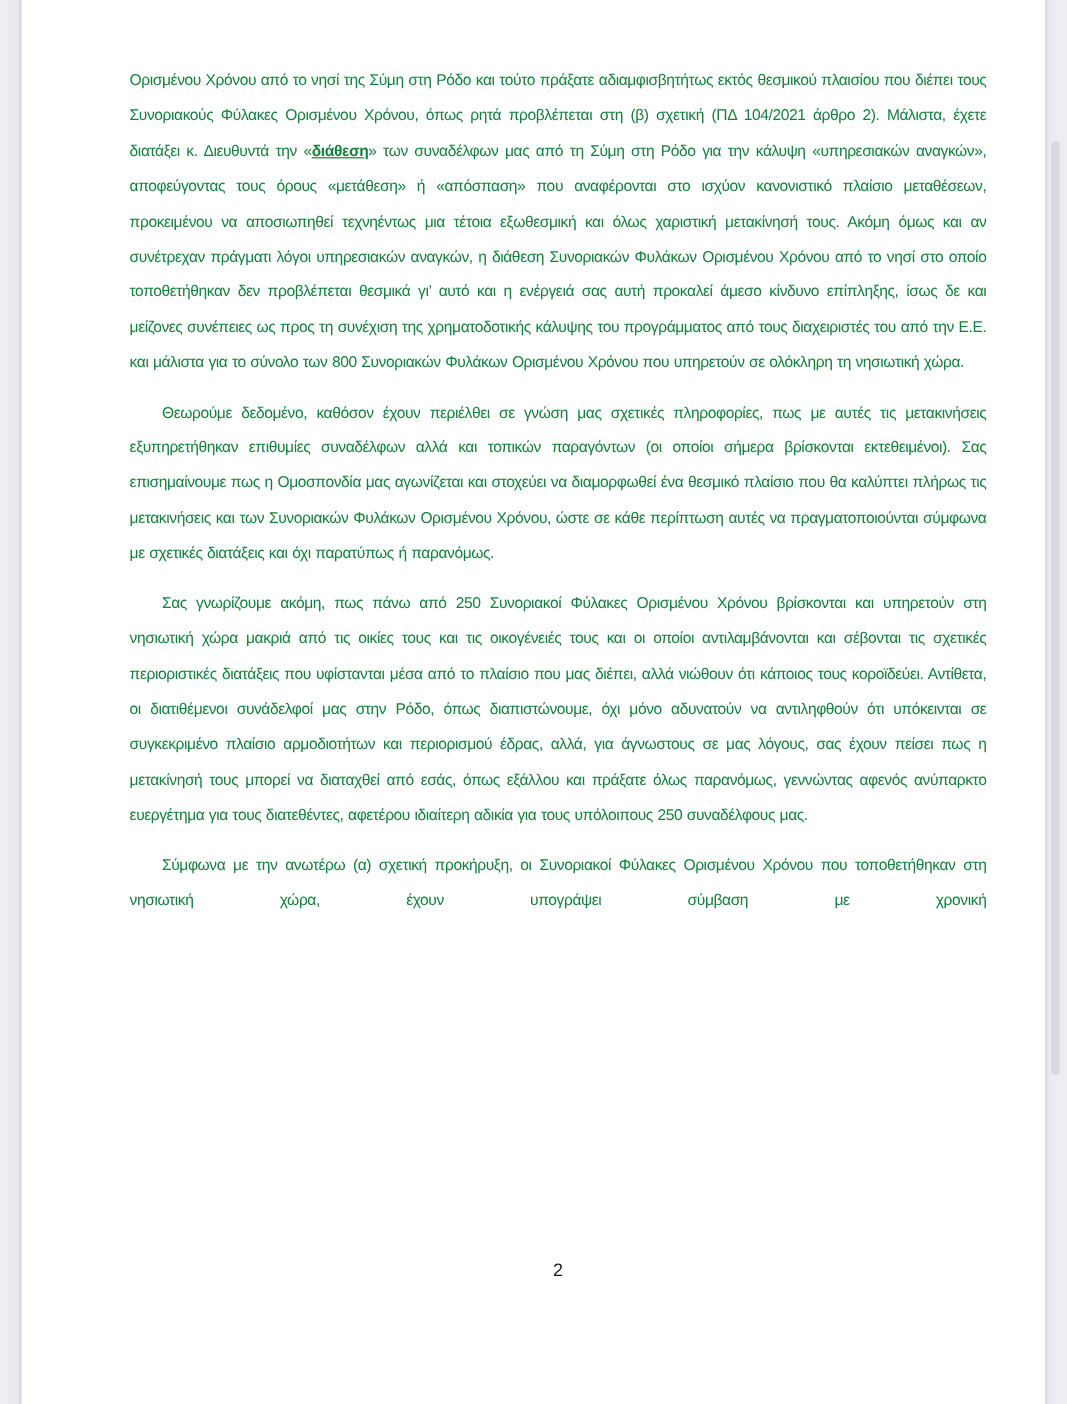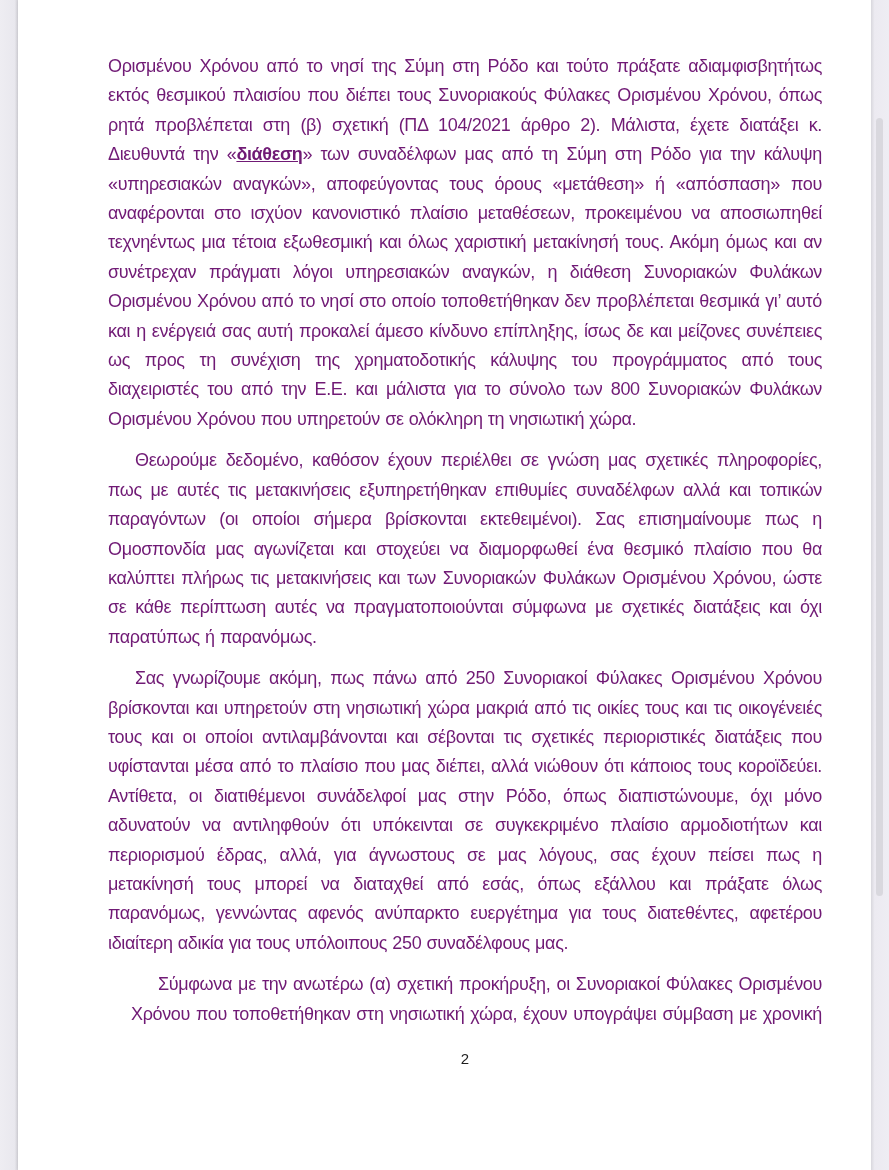--- a/index.html
+++ b/index.html
@@ -21,22 +21,22 @@
   .right-gutter {
     position: absolute; left: 871px; top: 0; width: 18px; height: 1170px;
     background: linear-gradient(to right, #d8d7dd 0%, #eceaf1 20%, #eeedf3 100%);
   }
   .scroll-thumb {
     position: absolute; left: 876px; top: 118px; width: 7px; height: 778px;
     background: #d9d8de; border-radius: 4px;
   }
   .text {
     position: absolute; left: 108px; top: 52px; width: 714px;
-    color: #701a75;
-    font-size: 18px;
+    color: #15803d;
+    font-size: 13px;
     line-height: 29.4px;
     letter-spacing: -0.35px;
     word-spacing: 0.5px;
     text-align: justify;
   }
   .text p { margin: 0 0 12px 0; text-indent: 0; }
   .text p.indent { text-indent: 27px; }
   .text p.first { text-indent: 0; }
   .text b.u { font-weight: bold; text-decoration: underline; }
   .page-number {
@@ -48,19 +48,19 @@
 <body>
 
 <div class="left-gutter"></div>
 
 <div class="page"></div>
 
 <div class="text">
   <p class="first"><span>Ορισμένου Χρόνου από το νησί της Σύμη στη Ρόδο και τούτο πράξατε αδιαμφισβητήτως εκτός θεσμικού πλαισίου που διέπει τους Συνοριακούς Φύλακες Ορισμένου Χρόνου, όπως ρητά προβλέπεται στη (β) σχετική (ΠΔ 104/2021 άρθρο 2). Μάλιστα, έχετε διατάξει κ. Διευθυντά την «</span><b class="u">διάθεση</b><span>» των συναδέλφων μας από τη Σύμη στη Ρόδο για την κάλυψη «υπηρεσιακών αναγκών», αποφεύγοντας τους όρους «μετάθεση» ή «απόσπαση» που αναφέρονται στο ισχύον κανονιστικό πλαίσιο μεταθέσεων, προκειμένου να αποσιωπηθεί τεχνηέντως μια τέτοια εξωθεσμική και όλως χαριστική μετακίνησή τους. Ακόμη όμως και αν συνέτρεχαν πράγματι λόγοι υπηρεσιακών αναγκών, η διάθεση Συνοριακών Φυλάκων Ορισμένου Χρόνου από το νησί στο οποίο τοποθετήθηκαν δεν προβλέπεται θεσμικά γι’ αυτό και η ενέργειά σας αυτή προκαλεί άμεσο κίνδυνο  επίπληξης, ίσως δε και μείζονες συνέπειες ως προς τη συνέχιση της χρηματοδοτικής κάλυψης του προγράμματος από τους διαχειριστές του από την Ε.Ε. και μάλιστα για το σύνολο των 800 Συνοριακών Φυλάκων Ορισμένου Χρόνου που υπηρετούν σε ολόκληρη τη νησιωτική χώρα.</span></p>
   <p class="indent">Θεωρούμε δεδομένο, καθόσον έχουν περιέλθει σε γνώση μας σχετικές πληροφορίες, πως με αυτές τις μετακινήσεις εξυπηρετήθηκαν επιθυμίες συναδέλφων αλλά και τοπικών παραγόντων (οι οποίοι σήμερα βρίσκονται εκτεθειμένοι). Σας επισημαίνουμε πως η Ομοσπονδία μας αγωνίζεται και στοχεύει να διαμορφωθεί ένα θεσμικό πλαίσιο που θα καλύπτει πλήρως τις μετακινήσεις και των Συνοριακών Φυλάκων Ορισμένου Χρόνου, ώστε σε κάθε περίπτωση αυτές να πραγματοποιούνται σύμφωνα με σχετικές διατάξεις και όχι παρατύπως ή παρανόμως.</p>
   <p class="indent">Σας γνωρίζουμε ακόμη, πως πάνω από 250 Συνοριακοί Φύλακες Ορισμένου Χρόνου βρίσκονται και υπηρετούν στη νησιωτική χώρα μακριά από τις οικίες τους και τις οικογένειές τους και οι οποίοι αντιλαμβάνονται και σέβονται τις σχετικές περιοριστικές διατάξεις που υφίστανται μέσα από το πλαίσιο που μας διέπει, αλλά νιώθουν ότι κάποιος τους κοροϊδεύει. Αντίθετα, οι διατιθέμενοι συνάδελφοί μας στην Ρόδο, όπως διαπιστώνουμε, όχι μόνο αδυνατούν να αντιληφθούν ότι υπόκεινται σε συγκεκριμένο πλαίσιο αρμοδιοτήτων και περιορισμού έδρας, αλλά, για άγνωστους σε μας λόγους, σας έχουν πείσει πως η μετακίνησή τους μπορεί να διαταχθεί από εσάς, όπως εξάλλου και πράξατε όλως παρανόμως, γεννώντας αφενός ανύπαρκτο ευεργέτημα για τους διατεθέντες, αφετέρου ιδιαίτερη αδικία για τους υπόλοιπους 250 συναδέλφους μας.</p>
-  <p class="indent" style="text-align-last: justify; margin-left: 23px;">Σύμφωνα με την ανωτέρω (α) σχετική προκήρυξη, οι Συνοριακοί Φύλακες Ορισμένου Χρόνου που τοποθετήθηκαν στη νησιωτική χώρα, έχουν υπογράψει σύμβαση με χρονική</p>
+  <p class="indent" style="text-align-last: justify;">Σύμφωνα με την ανωτέρω (α) σχετική προκήρυξη, οι Συνοριακοί Φύλακες Ορισμένου Χρόνου που τοποθετήθηκαν στη νησιωτική χώρα, έχουν υπογράψει σύμβαση με χρονική</p>
 </div>
 
 <div class="page-number">2</div>
 
 <div class="right-gutter"></div>
 <div class="scroll-thumb"></div>
 
 </body></html>

